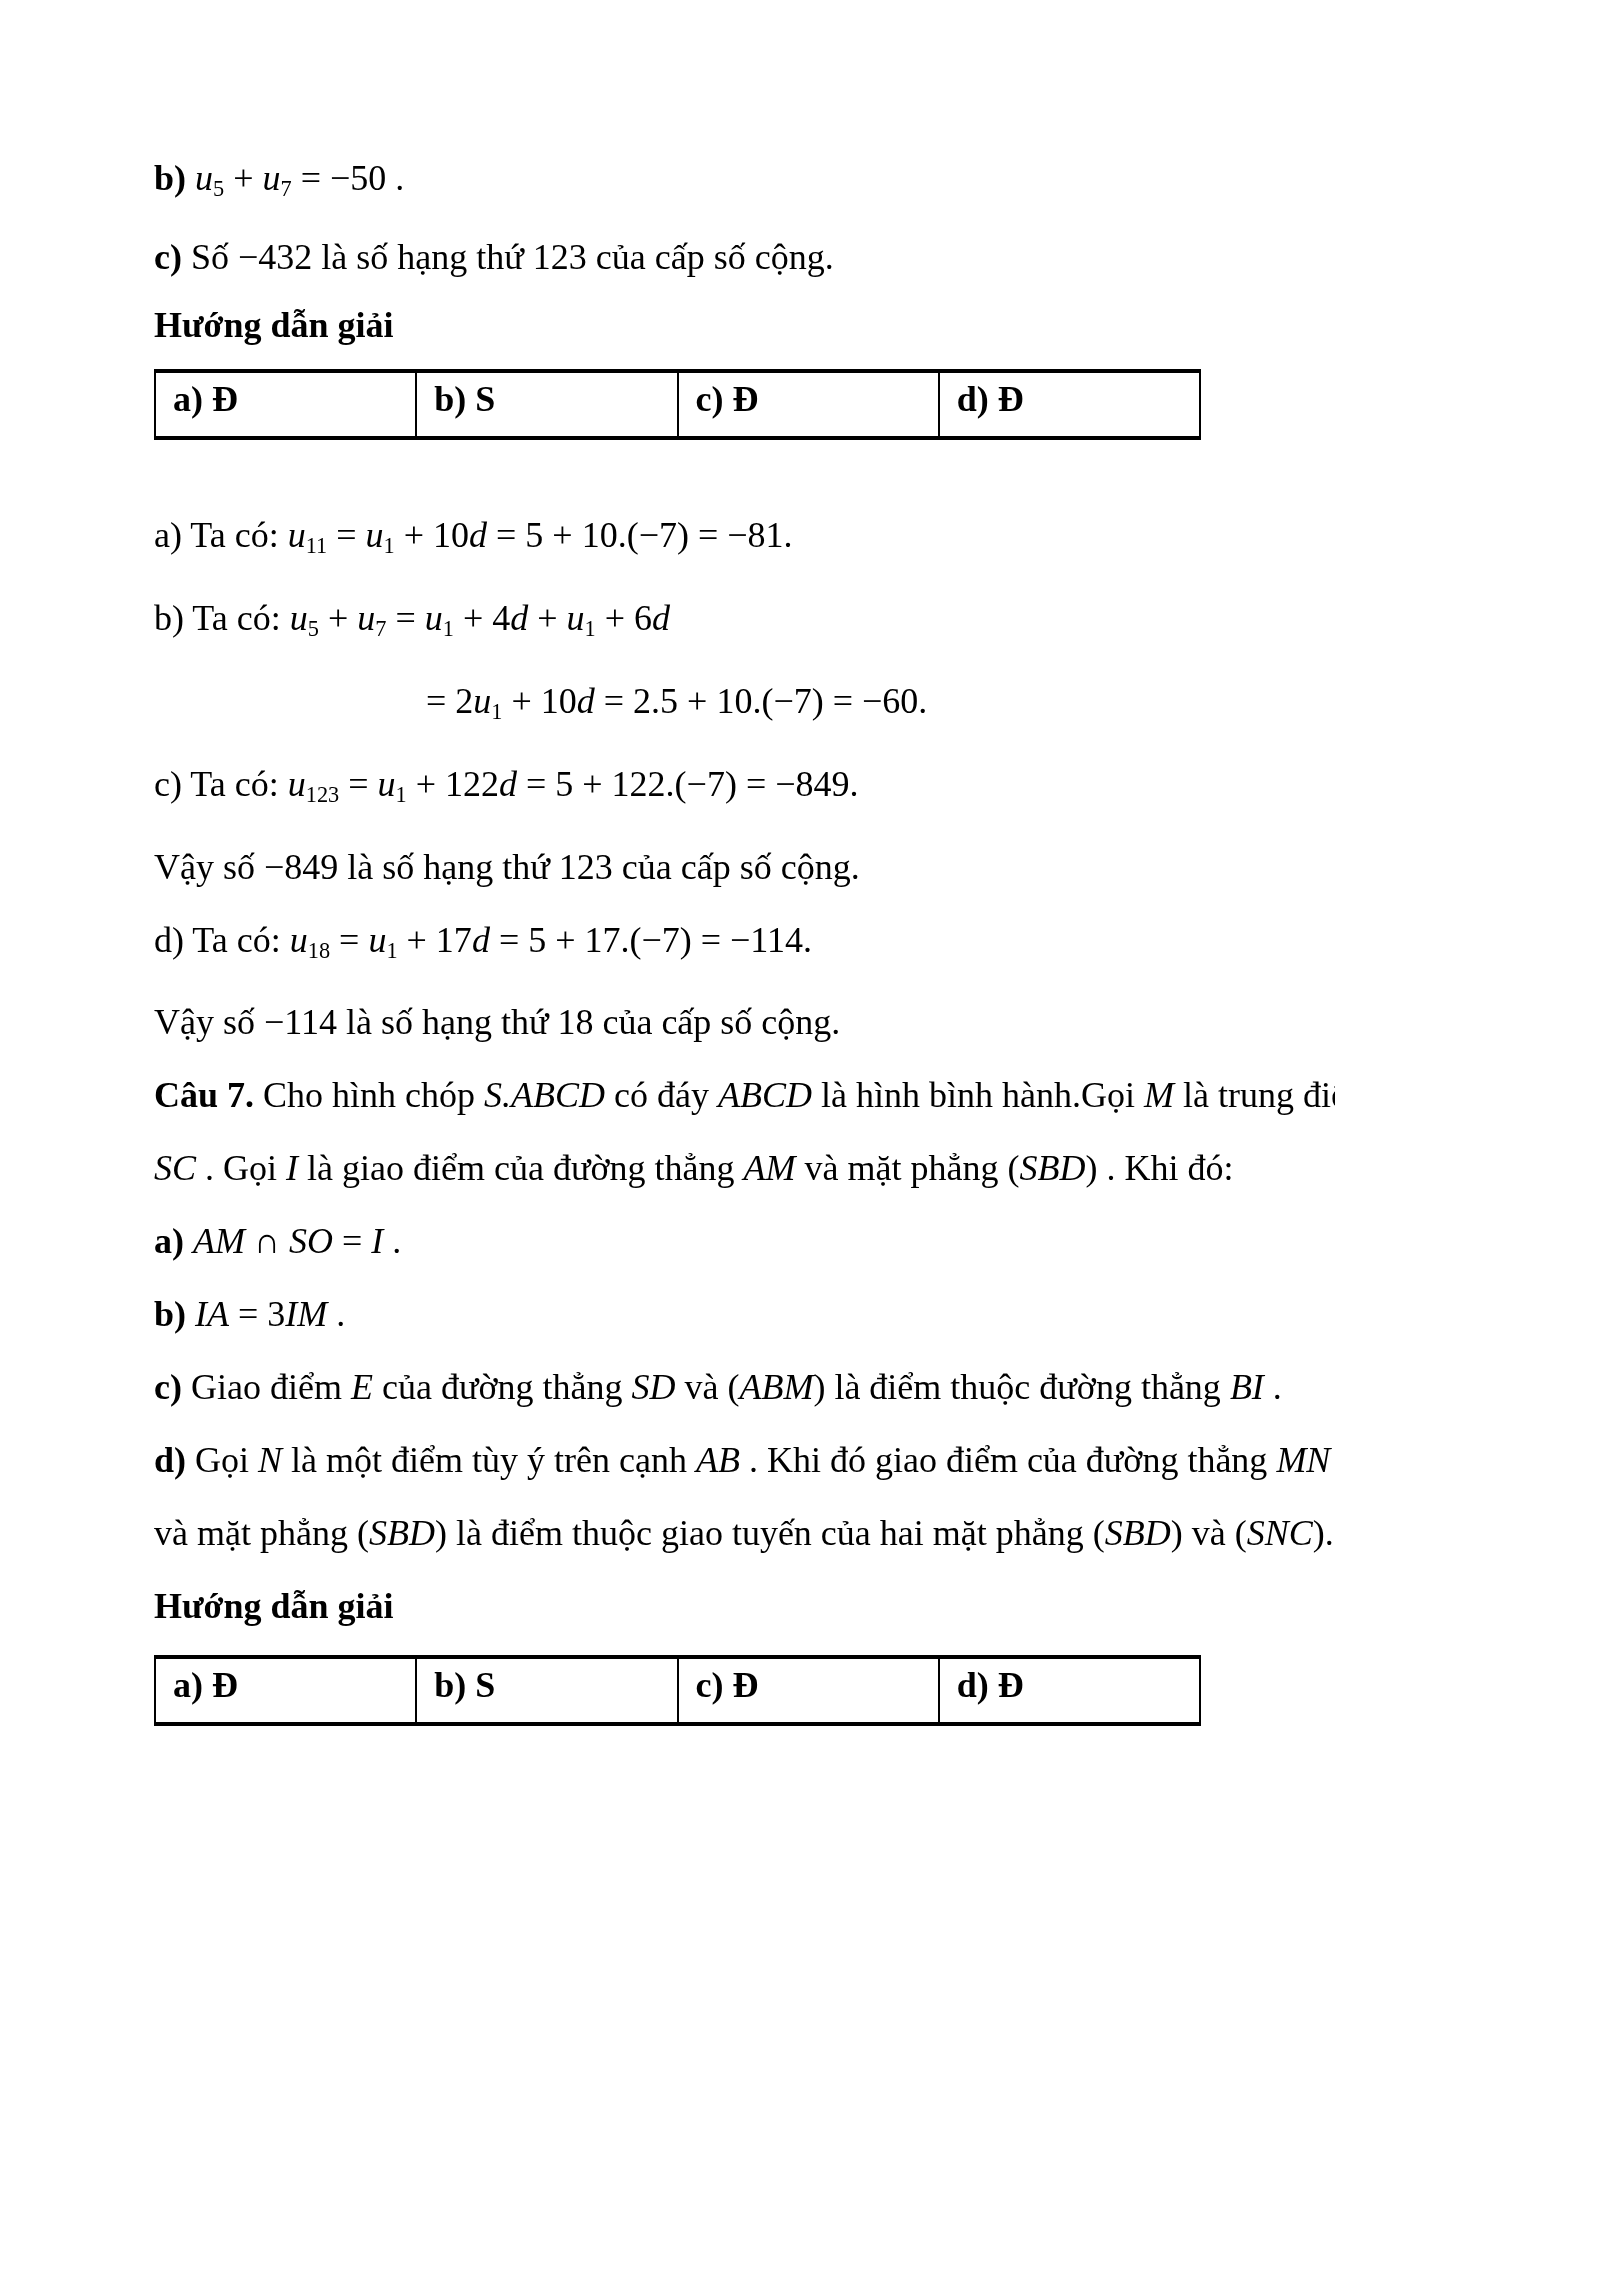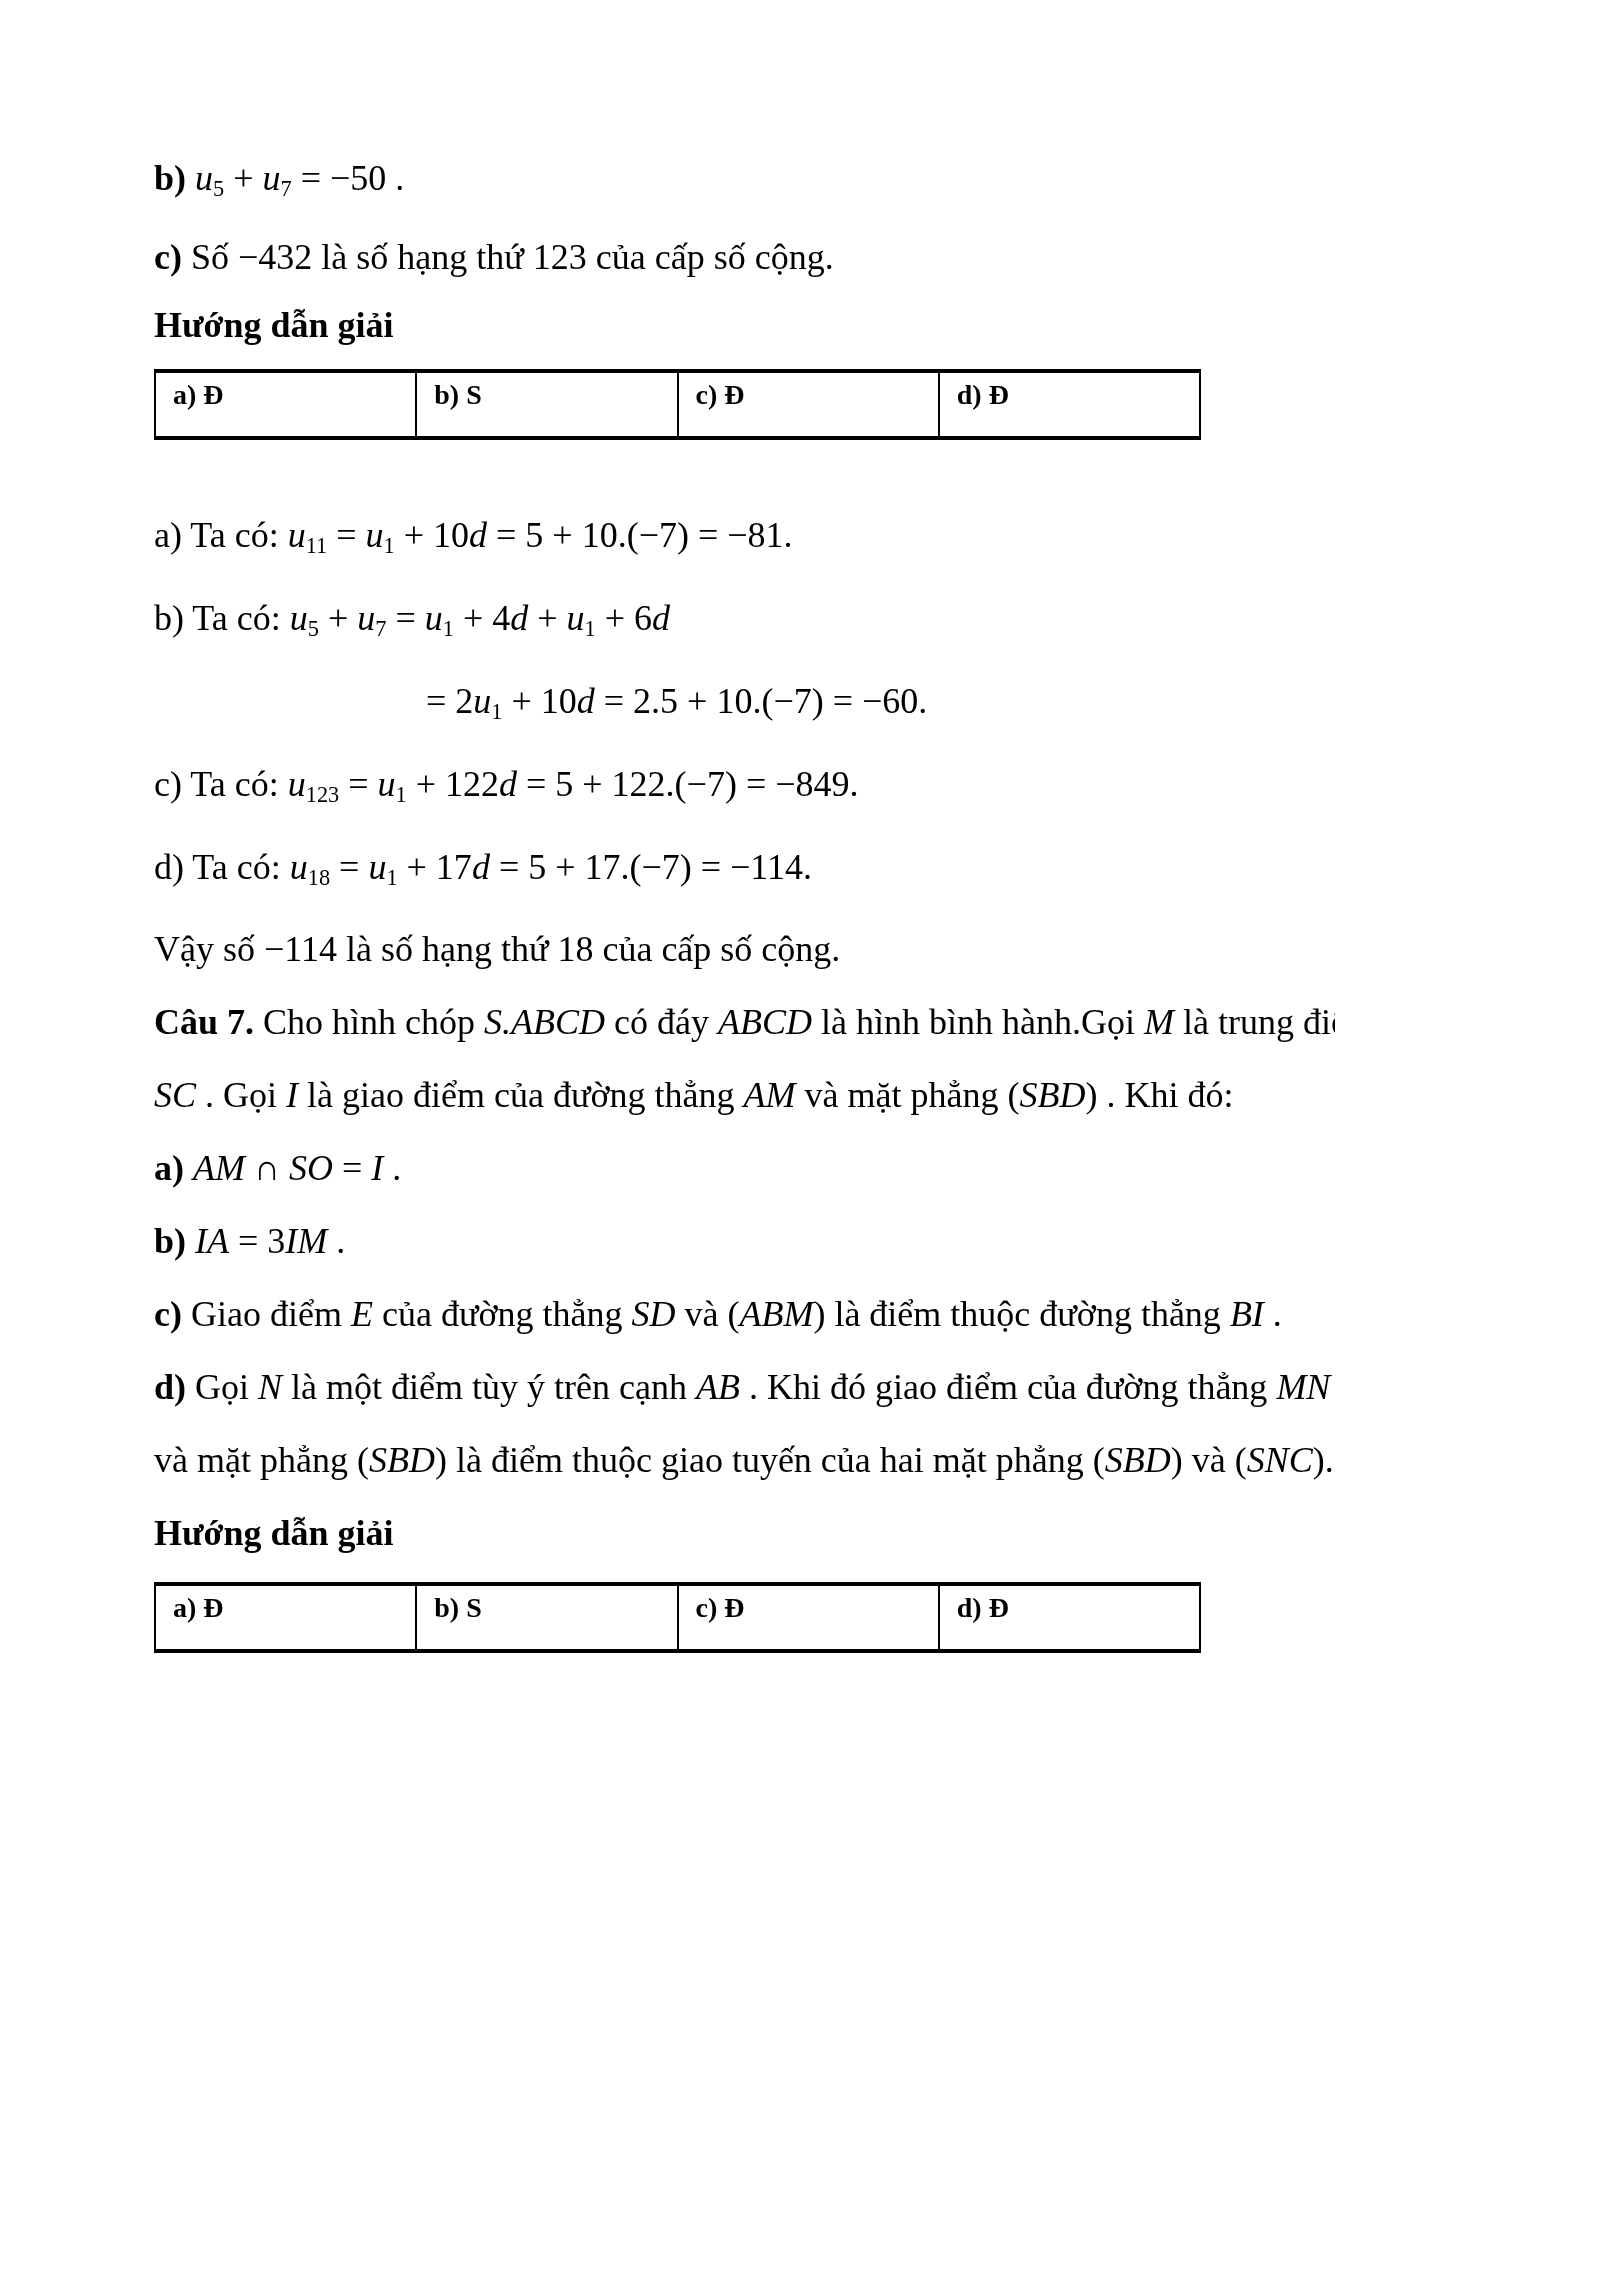--- a/index.html
+++ b/index.html
@@ -48,21 +48,21 @@
   table.answer-table.t2 { margin: 11.8px 0 0 0; }
   table.answer-table td {
     width: 25%;
     border-left: 2px solid #000000;
     border-right: 2px solid #000000;
     height: 58px;
     vertical-align: top;
     padding: 5.2px 0 0 17px;
     font-weight: bold;
     line-height: 1.2;
-    font-size: 28px;
+    font-size: 36px;
   }
 </style>
 </head>
 <body>
 
 <div class="page">
 
   <div class="group g1">
       <p class="line"><span class="seg-b">b) </span><span class="seg-i">u</span><span class="seg-s">5</span><span class="seg-r"> + </span><span class="seg-i">u</span><span class="seg-s">7</span><span class="seg-r"> = −50 .</span></p>
       <p class="line"><span class="seg-b">c) </span><span class="seg-r">Số −432 là số hạng thứ 123 của cấp số cộng.</span></p>
@@ -78,20 +78,21 @@
         <td>d) Đ</td>
       </tr>
     </tbody>
   </table>
 
   <div class="group g2">
       <p class="line"><span class="seg-r">a) Ta có: </span><span class="seg-i">u</span><span class="seg-s">11</span><span class="seg-r"> = </span><span class="seg-i">u</span><span class="seg-s">1</span><span class="seg-r"> + 10</span><span class="seg-i">d</span><span class="seg-r"> = 5 + 10.(−7) = −81.</span></p>
       <p class="line"><span class="seg-r">b) Ta có: </span><span class="seg-i">u</span><span class="seg-s">5</span><span class="seg-r"> + </span><span class="seg-i">u</span><span class="seg-s">7</span><span class="seg-r"> = </span><span class="seg-i">u</span><span class="seg-s">1</span><span class="seg-r"> + 4</span><span class="seg-i">d</span><span class="seg-r"> + </span><span class="seg-i">u</span><span class="seg-s">1</span><span class="seg-r"> + 6</span><span class="seg-i">d</span></p>
       <p class="line indent"><span class="seg-r">= 2</span><span class="seg-i">u</span><span class="seg-s">1</span><span class="seg-r"> + 10</span><span class="seg-i">d</span><span class="seg-r"> = 2.5 + 10.(−7) = −60.</span></p>
       <p class="line"><span class="seg-r">c) Ta có: </span><span class="seg-i">u</span><span class="seg-s">123</span><span class="seg-r"> = </span><span class="seg-i">u</span><span class="seg-s">1</span><span class="seg-r"> + 122</span><span class="seg-i">d</span><span class="seg-r"> = 5 + 122.(−7) = −849.</span></p>
+      <p class="line"><span class="seg-r">Vậy số −849 là số hạng thứ 123 của cấp số cộng.</span></p>
       <p class="line"><span class="seg-r">d) Ta có: </span><span class="seg-i">u</span><span class="seg-s">18</span><span class="seg-r"> = </span><span class="seg-i">u</span><span class="seg-s">1</span><span class="seg-r"> + 17</span><span class="seg-i">d</span><span class="seg-r"> = 5 + 17.(−7) = −114.</span></p>
       <p class="line"><span class="seg-r">Vậy số −114 là số hạng thứ 18 của cấp số cộng.</span></p>
       <p class="line jfull"><span class="seg-b">Câu 7. </span><span class="seg-r">Cho hình chóp </span><span class="seg-i">S.ABCD</span><span class="seg-r"> có đáy </span><span class="seg-i">ABCD</span><span class="seg-r"> là hình bình hành.Gọi </span><span class="seg-i">M</span><span class="seg-r"> là trung điểm</span></p>
       <p class="line"><span class="seg-i">SC</span><span class="seg-r"> . Gọi </span><span class="seg-i">I</span><span class="seg-r"> là giao điểm của đường thẳng </span><span class="seg-i">AM</span><span class="seg-r"> và mặt phẳng </span><span class="seg-r">(</span><span class="seg-i">SBD</span><span class="seg-r">)</span><span class="seg-r"> . Khi đó:</span></p>
       <p class="line"><span class="seg-b">a) </span><span class="seg-i">AM</span><span class="seg-r"> ∩ </span><span class="seg-i">SO</span><span class="seg-r"> = </span><span class="seg-i">I</span><span class="seg-r"> .</span></p>
       <p class="line"><span class="seg-b">b) </span><span class="seg-i">IA</span><span class="seg-r"> = 3</span><span class="seg-i">IM</span><span class="seg-r"> .</span></p>
       <p class="line jfull"><span class="seg-b">c) </span><span class="seg-r">Giao điểm </span><span class="seg-i">E</span><span class="seg-r"> của đường thẳng </span><span class="seg-i">SD</span><span class="seg-r"> và </span><span class="seg-r">(</span><span class="seg-i">ABM</span><span class="seg-r">) </span><span class="seg-r">là điểm thuộc đường thẳng </span><span class="seg-i">BI</span><span class="seg-r"> .</span></p>
       <p class="line jfull"><span class="seg-b">d) </span><span class="seg-r">Gọi </span><span class="seg-i">N</span><span class="seg-r"> là một điểm tùy ý trên cạnh </span><span class="seg-i">AB</span><span class="seg-r"> . Khi đó giao điểm của đường thẳng </span><span class="seg-i">MN</span></p>
       <p class="line jfull"><span class="seg-r">và mặt phẳng </span><span class="seg-r">(</span><span class="seg-i">SBD</span><span class="seg-r">)</span><span class="seg-r"> là điểm thuộc giao tuyến của hai mặt phẳng </span><span class="seg-r">(</span><span class="seg-i">SBD</span><span class="seg-r">)</span><span class="seg-r"> và </span><span class="seg-r">(</span><span class="seg-i">SNC</span><span class="seg-r">)</span><span class="seg-r">.</span></p>
       <p class="line"><span class="seg-b">Hướng dẫn giải</span></p>

